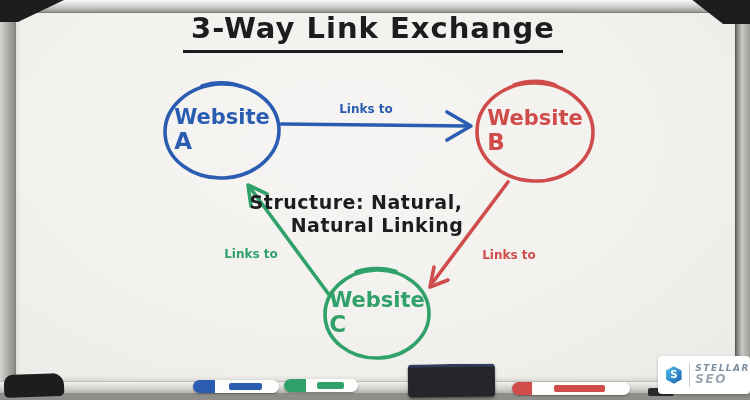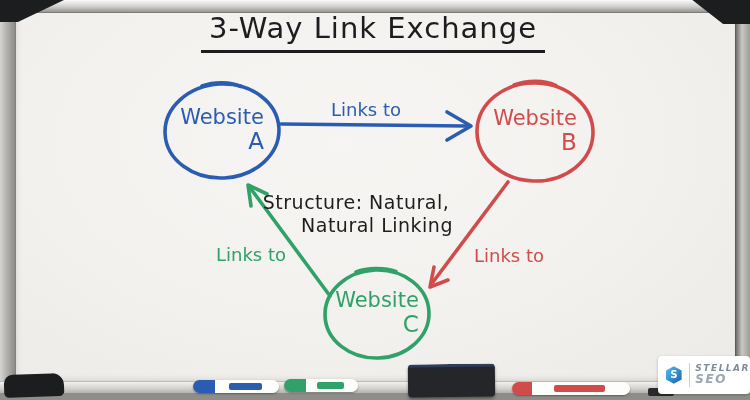--- a/index.html
+++ b/index.html
@@ -25,26 +25,26 @@
   .cap-bl{left:4px;top:374px;width:60px;height:23px;border-radius:9px 12px 5px 5px;transform:rotate(-2deg);}
   .bracket{position:absolute;background:#2a2a2c;border-radius:2px;}
   .bracket-1{left:452px;top:386px;width:16px;height:8px;}
   .bracket-2{left:648px;top:388px;width:26px;height:8px;}
 
   
   svg.diagram{position:absolute;left:0;top:0;width:750px;height:400px;}
   .stroke-blue{stroke:var(--c-blue);} .stroke-red{stroke:var(--c-red);} .stroke-green{stroke:var(--c-green);}
   .pen{fill:none;stroke-width:3.6;stroke-linecap:round;stroke-linejoin:round;}
 
-  .txt{position:absolute;transform:translate(-50%,-50%);white-space:nowrap;text-align:right;font-weight:normal;}
+  .txt{position:absolute;transform:translate(-50%,-50%);white-space:nowrap;text-align:left;font-weight:bold;}
   .board-title{left:373px;top:32px;font-size:29px;letter-spacing:1px;color:var(--c-ink);
     border-bottom:3px solid var(--c-ink);padding:0 8px 5px 8px;}
   .node-label{line-height:1.08;font-size:21px;}
   .node-letter{font-size:23px;}
-  .edge-label{font-size:18px;}
+  .edge-label{font-size:12px;}
   .formula{left:376px;top:174px;font-size:23px;display:flex;gap:7px;transform:translate(-50%,-50%);}
   .caption{font-size:19px;color:var(--c-ink);letter-spacing:.5px;}
 
   
   .marker{position:absolute;height:13px;display:flex;border-radius:7px;overflow:hidden;
     box-shadow:0 1px 2px rgba(0,0,0,.35);}
   .marker .cap{width:22px;}
   .marker .body{flex:1;background:#fdfdfc;position:relative;}
   .marker .band{position:absolute;left:22%;top:22%;width:52%;height:56%;border-radius:2px;}
   .eraser{position:absolute;left:408px;top:364px;width:87px;height:30px;background:#24262a;

